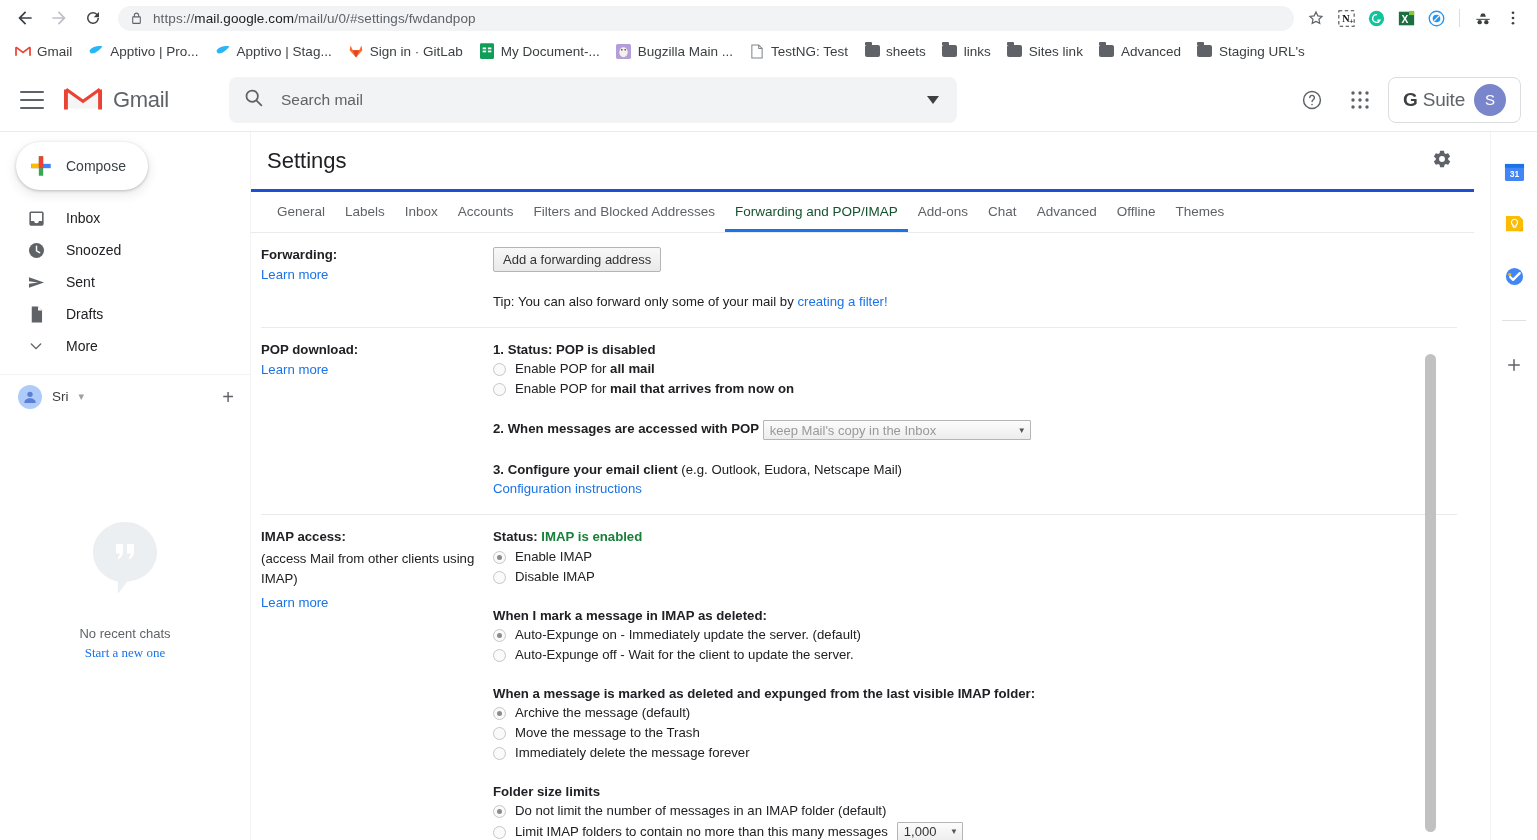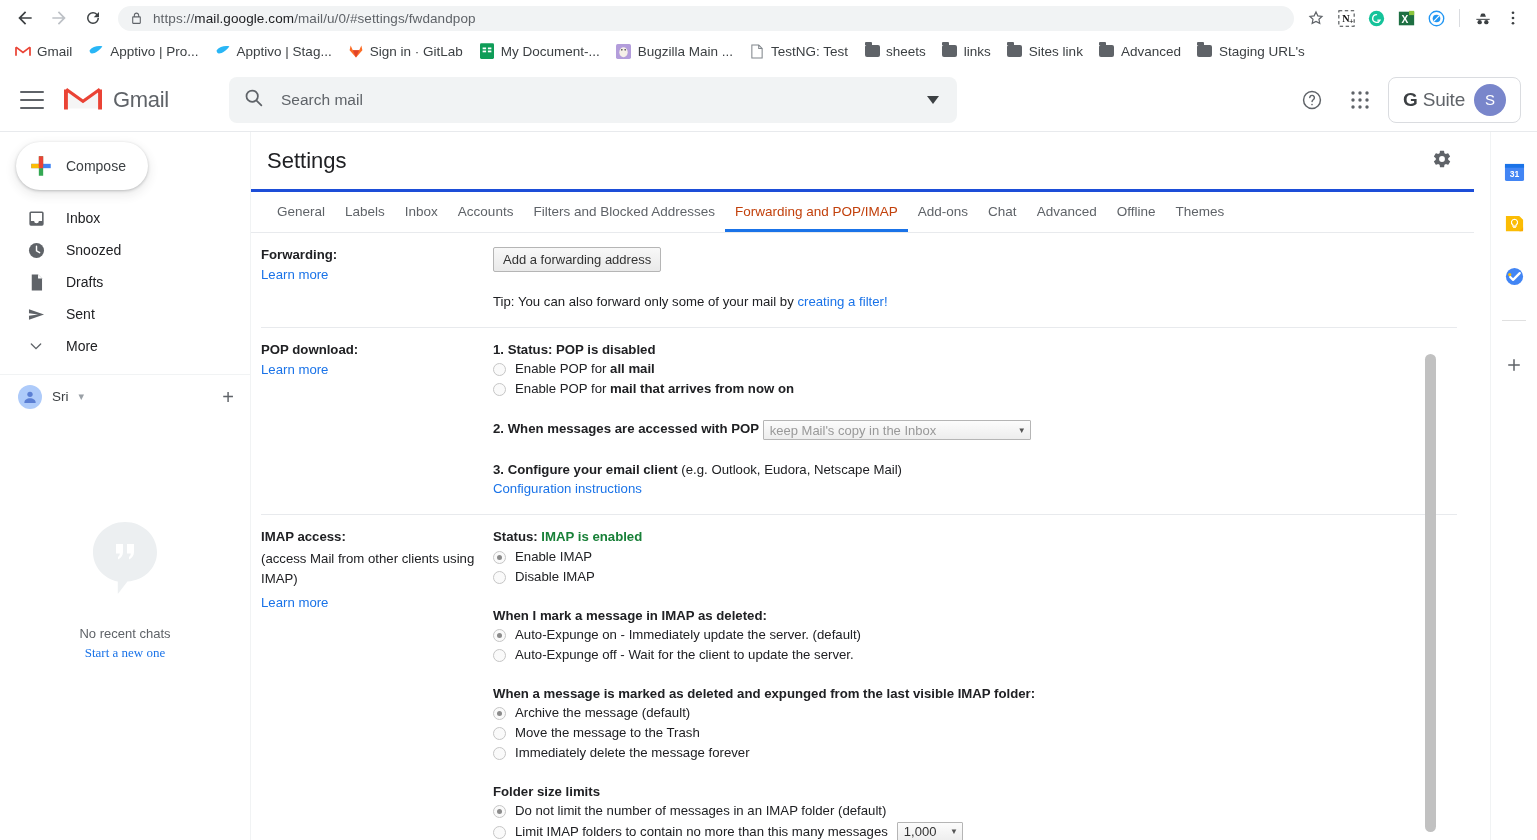--- a/index.html
+++ b/index.html
@@ -109,21 +109,21 @@
   .settings-head {
     height:60px; display:flex; align-items:center; justify-content:space-between;
     padding:0 22px 0 16px; border-bottom:3px solid #1d4ed8; margin:0 16px 0 0;
   }
   .settings-title { font-size:22px; color:#202124; padding-left:0; }
   .tabs { display:flex; align-items:flex-end; gap:0; padding-left:16px; height:41px; border-bottom:1px solid #e8eaed; margin-right:16px; }
   .tab {
     font-size:13.5px; color:#5f6368; padding:0 10px 11px 10px; cursor:pointer; white-space:nowrap;
     border-bottom:3px solid transparent; line-height:1;
   }
-  .tab.active { color:#c2410c; border-bottom-color:#1a73e8;text-align:right; }
+  .tab.active { color:#14532d; border-bottom-color:#1a73e8;text-align:right; }
 
   .settings-body { position:relative; height:675px; overflow:hidden; padding-right:16px; }
   table.settings-table { width:1196px; border-collapse:collapse; margin-left:10px; font-size:13.2px; color:#202124; }
   table.settings-table td { vertical-align:top; padding:14px 0 18px 0; }
   table.settings-table tr.sect { border-top:1px solid #e8eaed; }
   td.label-col { width:232px; padding-right:12px; font-weight:bold; }
   td.label-col .sub { font-weight:normal; display:block; margin-top:5px; line-height:1.55; }
   .lnk { color:#1a73e8; cursor:pointer; text-decoration:none; }
   .lnk-block { display:block; margin-top:5px; font-weight:normal; }
 
@@ -429,33 +429,33 @@
           <svg width="19" height="19" viewBox="0 0 24 24" fill="#5f6368">
               <circle cx="12" cy="12" r="9.5"></circle>
               <path d="M12 6.5v6l4 2.3" stroke="#fff" stroke-width="1.8" fill="none" stroke-linecap="round"></path>
             </svg>
         </span>
         <span>Snoozed</span>
       </div>
       <div class="nav-item">
         <span class="ni-ico">
           <svg width="19" height="19" viewBox="0 0 24 24" fill="#5f6368">
+              <path d="M2.5 5.5L21.5 12 2.5 18.5 2.5 13.5 14 12 2.5 10.5z"></path>
+            </svg>
+        </span>
+        <span>Sent</span>
+      </div>
+      <div class="nav-item">
+        <span class="ni-ico">
+          <svg width="19" height="19" viewBox="0 0 24 24" fill="#5f6368">
               <path d="M6 2h8l5 5v15H6z"></path>
               <path d="M14 2v5h5" fill="#fff"></path>
             </svg>
         </span>
         <span>Drafts</span>
-      </div>
-      <div class="nav-item">
-        <span class="ni-ico">
-          <svg width="19" height="19" viewBox="0 0 24 24" fill="#5f6368">
-              <path d="M2.5 5.5L21.5 12 2.5 18.5 2.5 13.5 14 12 2.5 10.5z"></path>
-            </svg>
-        </span>
-        <span>Sent</span>
       </div>
       <div class="nav-item">
         <span class="ni-ico">
           <svg width="16" height="16" viewBox="0 0 24 24" fill="none" stroke="#5f6368" stroke-width="2">
               <path d="M5 9l7 7 7-7" stroke-linecap="round"></path>
             </svg>
         </span>
         <span>More</span>
       </div>
     </div>

